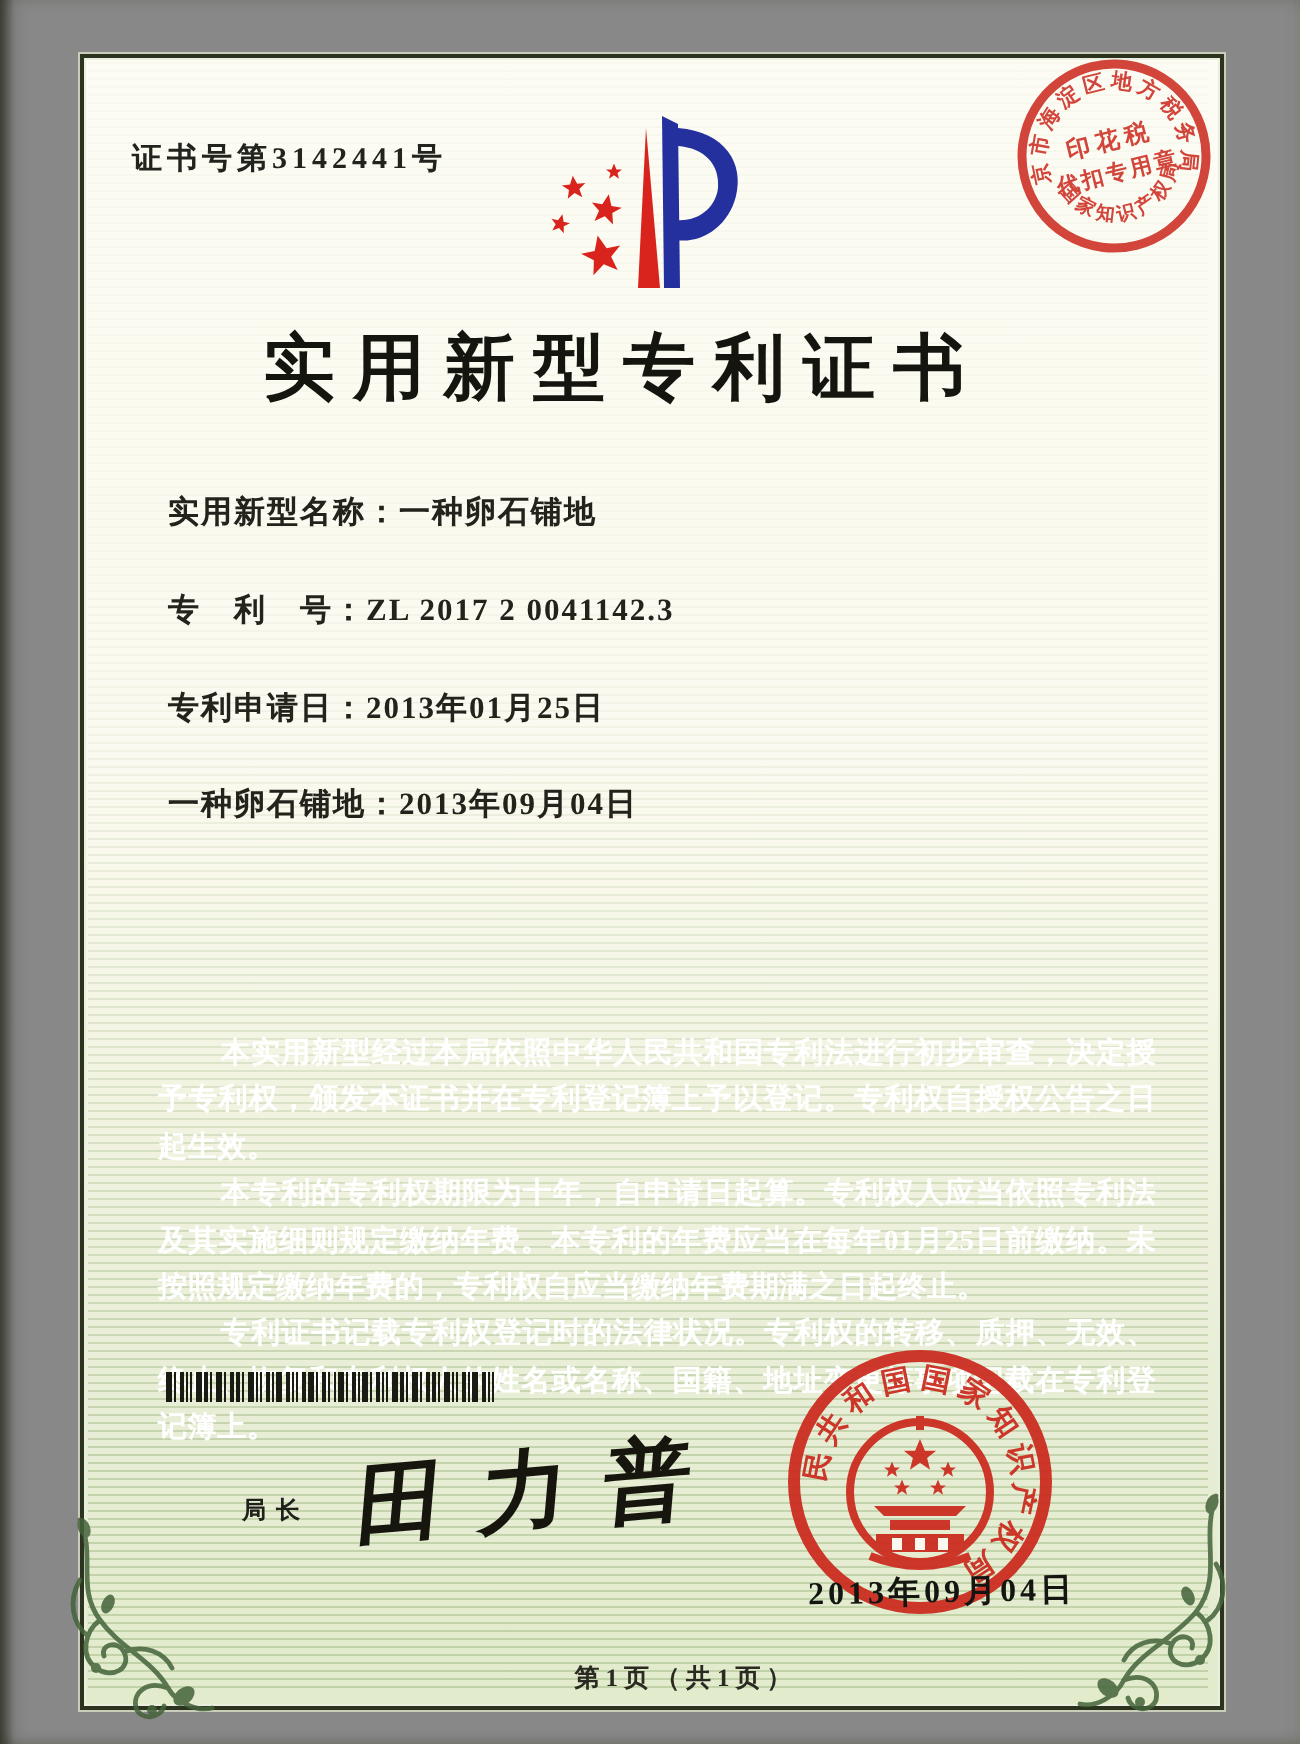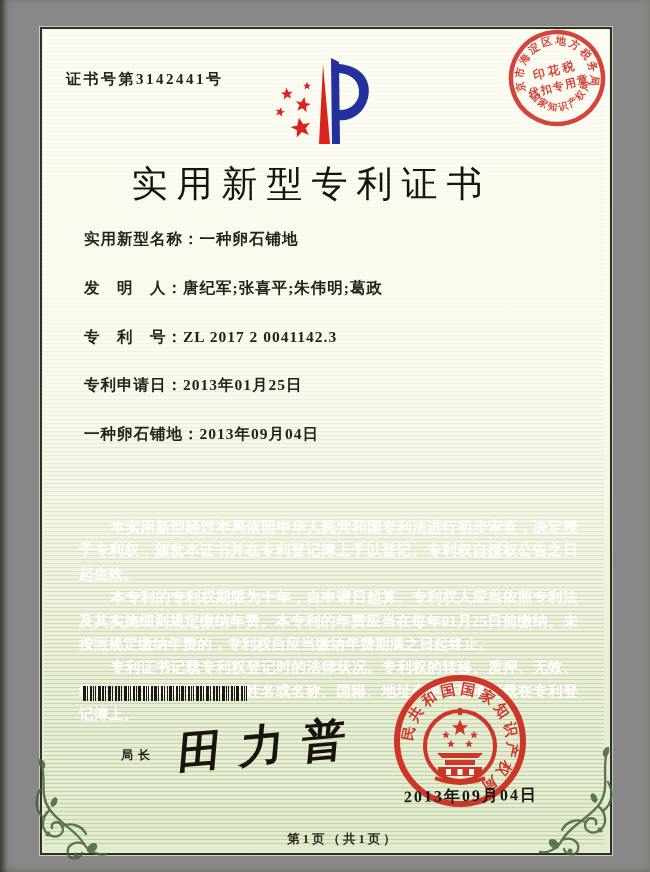--- a/index.html
+++ b/index.html
@@ -25,22 +25,22 @@
   .guilloche{
     position:absolute; left:44px; top:31px; width:560px; height:816px; z-index:2; pointer-events:none;
     background:repeating-linear-gradient(180deg, rgba(125,160,95,.33) 0 1px, rgba(255,255,255,0) 1px 4px);
     -webkit-mask-image:linear-gradient(180deg, rgba(0,0,0,.12) 0%, rgba(0,0,0,.15) 35%, rgba(0,0,0,.55) 60%, #000 85%);
     mask-image:linear-gradient(180deg, rgba(0,0,0,.12) 0%, rgba(0,0,0,.15) 35%, rgba(0,0,0,.55) 60%, #000 85%);
   }
   .cert-no{position:absolute; left:66px; top:70px; z-index:3; font-size:15px; letter-spacing:2.5px; color:#23231d; font-weight:700;}
   .logo{position:absolute; left:260px; top:52px; z-index:3;}
   .stamp-top{position:absolute; left:505px; top:26px; z-index:6; transform:rotate(-14deg); opacity:.92;}
   .title{position:absolute; left:40px; top:160px; width:543px; margin:0; z-index:3;
-    text-align:center; font-size:36px; font-weight:400; letter-spacing:9px; color:#15150f;}
-  .fields{position:absolute; left:84px; top:229px; z-index:3;}
+    text-align:center; font-size:36px; font-weight:700; letter-spacing:9px; color:#15150f;}
+  .fields{position:absolute; left:84px; top:246px; z-index:3;}
   .field-row{height:48.8px; font-size:15.5px; color:#23231c; letter-spacing:1px; white-space:nowrap;}
   .field-label{font-weight:600;}
   .field-value{font-weight:600;}
   .paras{position:absolute; left:79px; top:516px; width:499px; z-index:3;
     font-size:14.6px; line-height:23.4px; color:#ffffff; text-align:justify; font-weight:600;}
   .paras p{margin:0; text-indent:2.15em; letter-spacing:.2px;}
   .barcode{position:absolute; left:83px; top:686px; z-index:3;}
   .signer-title{position:absolute; left:121px; top:747px; z-index:3; font-size:12px; letter-spacing:5px; color:#20201a; font-weight:600;}
   .signature{position:absolute; left:178px; top:716px; z-index:3; font-size:44px; font-weight:700; color:#16160e;
     transform:rotate(-5deg) skewX(-10deg); letter-spacing:18px; white-space:nowrap;}
@@ -93,23 +93,20 @@
     </text>
     <text x="52" y="48" text-anchor="middle" fill="var(--stamp_red)" font-size="12" font-weight="700" letter-spacing="3">印花税</text>
     <text x="52" y="64" text-anchor="middle" fill="var(--stamp_red)" font-size="11" font-weight="700" letter-spacing="1.5">代扣专用章</text>
   </svg>
 
   <h1 class="title">实用新型专利证书</h1>
 
   <div class="fields">
     <div class="field-row">
       <span class="field-label">实用新型名称：</span><span class="field-value">一种卵石铺地</span>
-    </div>
-    <div class="field-row">
-      <span class="field-label">发　明　人：</span><span class="field-value">唐纪军;张喜平;朱伟明;葛政</span>
     </div>
     <div class="field-row">
       <span class="field-label">专　利　号：</span><span class="field-value">ZL 2017 2 0041142.3</span>
     </div>
     <div class="field-row">
       <span class="field-label">专利申请日：</span><span class="field-value">2013年01月25日</span>
     </div>
     <div class="field-row">
       <span class="field-label">一种卵石铺地：</span><span class="field-value">2013年09月04日</span>
     </div>

